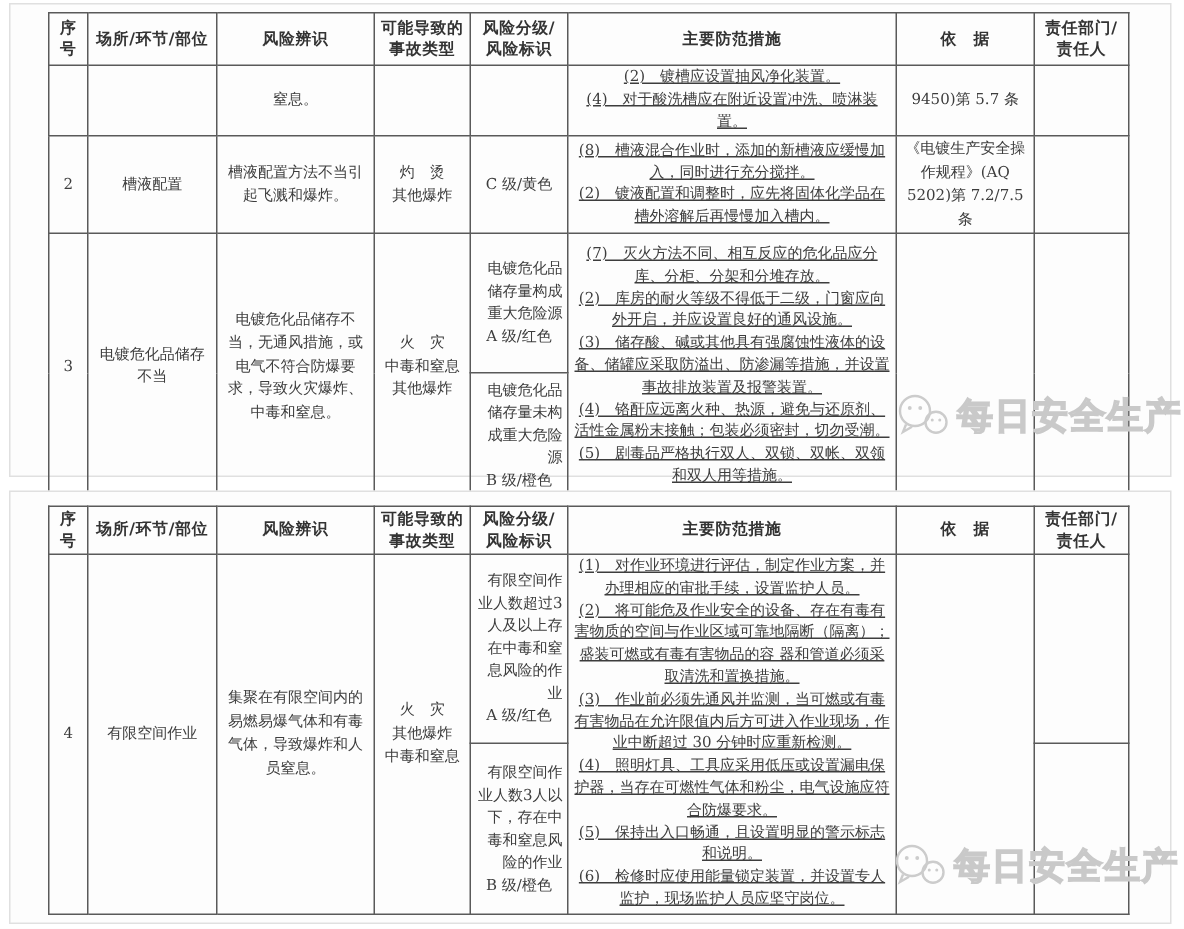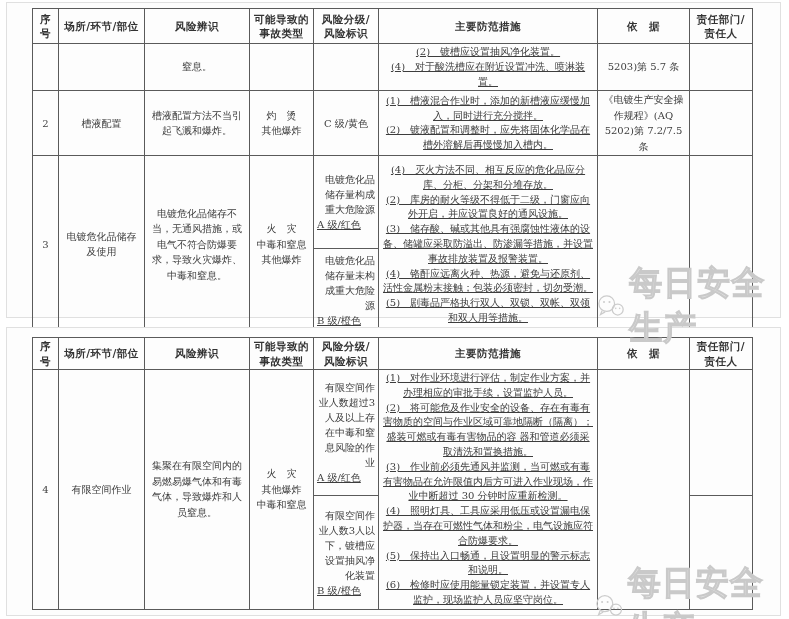--- a/index.html
+++ b/index.html
@@ -32,27 +32,27 @@
   }
   .pre{white-space:pre-line;}
   .top{vertical-align:top;}
   .risk{text-align:left;padding:2px 5px;margin-left:16px;}
   .place2{text-align:left;padding:2px 6px;}
   .meas{text-align:left;vertical-align:top;padding:3px 5px 2px 5px;text-decoration:underline;}
   .meas div{line-height:14.8px;}
   .basis{text-align:left;padding:2px 5px;line-height:16px;}
   .grade{padding:2px 3px;}
   .gdesc{text-align:right;line-height:15px;}
-  .glevel{text-align:left;line-height:15px;text-decoration:underline;}
+  .glevel{text-align:center;line-height:15px;}
   .wm{position:absolute;display:flex;align-items:center;gap:3px;z-index:5;pointer-events:none;}
   #wm1{left:595px;top:261px;}
   #wm2{left:593px;top:561px;}
   .wm-text{
     font-family:"DejaVu Sans","Liberation Sans",sans-serif;
-    font-size:33px;font-weight:bold;letter-spacing:1px;
+    font-size:24px;font-weight:bold;letter-spacing:1px;
     color:#e6e6e6;-webkit-text-stroke:1px #c9c9c9;
   }
 </style>
 </head>
 <body>
 
 <div class="block" id="b1">
   <table class="grid">
     <colgroup>
       <col style="width:26px">
@@ -82,50 +82,50 @@
     <tr style="height:29px">
       <td></td>
       <td></td>
       <td class="risk top">窒息。</td>
       <td></td>
       <td></td>
       <td class="meas">
         <div>(2)　镀槽应设置抽风净化装置。</div>
         <div>(4)　对于酸洗槽应在附近设置冲洗、喷淋装置。</div>
       </td>
-      <td class="basis top">5203)第 5.7 条</td>
+      <td class="basis top">9450)第 5.7 条</td>
       <td></td>
     </tr>
     <tr style="height:64px">
       <td>2</td>
       <td>槽液配置</td>
       <td class="risk">槽液配置方法不当引起飞溅和爆炸。</td>
       <td class="pre">灼　烫
 其他爆炸</td>
       <td>C 级/黄色</td>
       <td class="meas">
-        <div>(1)　槽液混合作业时，添加的新槽液应缓慢加入，同时进行充分搅拌。</div>
+        <div>(8)　槽液混合作业时，添加的新槽液应缓慢加入，同时进行充分搅拌。</div>
         <div>(2)　镀液配置和调整时，应先将固体化学品在槽外溶解后再慢慢加入槽内。</div>
       </td>
       <td class="basis">《电镀生产安全操作规程》(AQ 5202)第 7.2/7.5 条</td>
       <td></td>
     </tr>
     <tr style="height:93px">
       <td rowspan="2">3</td>
-      <td rowspan="2" class="place2">电镀危化品储存及使用</td>
+      <td rowspan="2" class="place2">电镀危化品储存不当</td>
       <td rowspan="2" class="risk">电镀危化品储存不当，无通风措施，或电气不符合防爆要求，导致火灾爆炸、中毒和窒息。</td>
       <td rowspan="2" class="pre">火　灾
 中毒和窒息
 其他爆炸</td>
       <td class="grade">
         <div class="gdesc">电镀危化品储存量构成重大危险源</div>
         <div class="glevel">A 级/红色</div>
       </td>
       <td rowspan="2" class="meas">
-        <div>(4)　灭火方法不同、相互反应的危化品应分库、分柜、分架和分堆存放。</div>
+        <div>(7)　灭火方法不同、相互反应的危化品应分库、分柜、分架和分堆存放。</div>
         <div>(2)　库房的耐火等级不得低于二级，门窗应向外开启，并应设置良好的通风设施。</div>
         <div>(3)　储存酸、碱或其他具有强腐蚀性液体的设备、储罐应采取防溢出、防渗漏等措施，并设置事故排放装置及报警装置。</div>
         <div>(4)　铬酐应远离火种、热源，避免与还原剂、活性金属粉末接触；包装必须密封，切勿受潮。</div>
         <div>(5)　剧毒品严格执行双人、双锁、双帐、双领和双人用等措施。</div>
       </td>
       <td rowspan="2" class="basis"></td>
       <td rowspan="2"></td>
     </tr>
     <tr style="height:84px">
       <td class="grade">
@@ -181,21 +181,21 @@
         <div>(3)　作业前必须先通风并监测，当可燃或有毒有害物品在允许限值内后方可进入作业现场，作业中断超过 30 分钟时应重新检测。</div>
         <div>(4)　照明灯具、工具应采用低压或设置漏电保护器，当存在可燃性气体和粉尘，电气设施应符合防爆要求。</div>
         <div>(5)　保持出入口畅通，且设置明显的警示标志和说明。</div>
         <div>(6)　检修时应使用能量锁定装置，并设置专人监护，现场监护人员应坚守岗位。</div>
       </td>
       <td rowspan="2" class="basis"></td>
       <td></td>
     </tr>
     <tr style="height:113px">
       <td class="grade">
-        <div class="gdesc">有限空间作业人数3人以下，镀槽应设置抽风净化装置</div>
+        <div class="gdesc">有限空间作业人数3人以下，存在中毒和窒息风险的作业</div>
         <div class="glevel">B 级/橙色</div>
       </td>
       <td></td>
     </tr>
   </tbody>
     </table>
 </div>
 
 <div class="wm" id="wm1">
   <svg width="40" height="30" viewBox="0 0 40 30">

